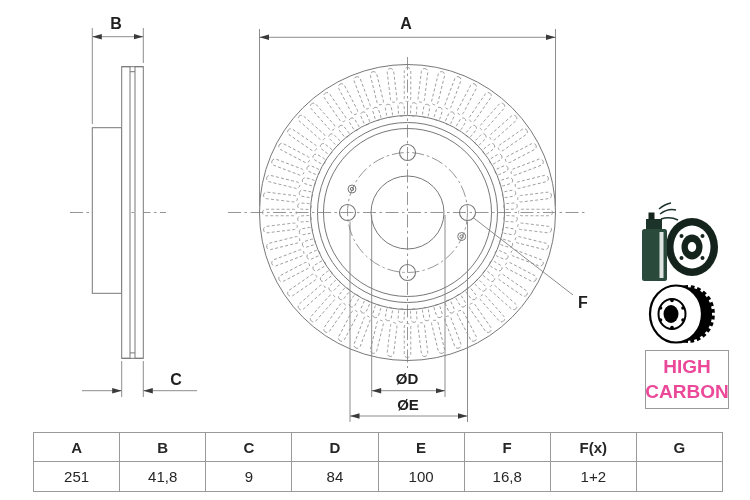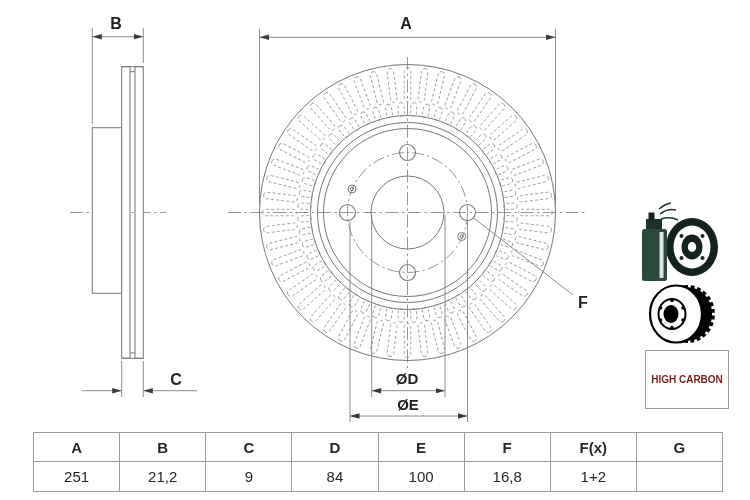--- a/index.html
+++ b/index.html
@@ -5,21 +5,21 @@
   html,body{margin:0;padding:0;background:#fff;}
   #stage{
     position:relative;width:750px;height:500px;background:#ffffff;
     font-family:"Liberation Sans",sans-serif;overflow:hidden;
   }
   #drawing{position:absolute;left:0;top:0;}
   .dimtext{font-family:"Liberation Sans",sans-serif;font-weight:bold;fill:#1f1f1f;}
   #high-carbon{
     position:absolute;left:645px;top:350px;width:82px;height:57px;
     border:1px solid #9a9a9a;background:#fff;display:flex;align-items:center;justify-content:center;
-    text-align:center;font-weight:bold;font-size:10px;line-height:1.3;color:#7f1d1d;
+    text-align:center;font-weight:bold;font-size:19px;line-height:1.3;color:#ec4899;
   }
   #spec-table{
     position:absolute;left:33px;top:432px;width:690px;border-collapse:collapse;table-layout:fixed;
   }
   #spec-table td{
     border:1px solid #9a9a9a;text-align:center;vertical-align:middle;
     font-size:15px;color:#262626;background:#fff;
   }
   #spec-table tr.hdr td{height:26px;font-weight:bold;}
   #spec-table tr.val td{height:27px;font-weight:normal;}
@@ -275,21 +275,21 @@
         <td>B</td>
         <td>C</td>
         <td>D</td>
         <td>E</td>
         <td>F</td>
         <td>F(x)</td>
         <td>G</td>
       </tr>
       <tr class="val">
         <td>251</td>
-        <td>21,2</td>
+        <td>41,8</td>
         <td>9</td>
         <td>84</td>
         <td>100</td>
         <td>16,8</td>
         <td>1+2</td>
         <td></td>
       </tr>
     </tbody>
   </table>
 </div>

